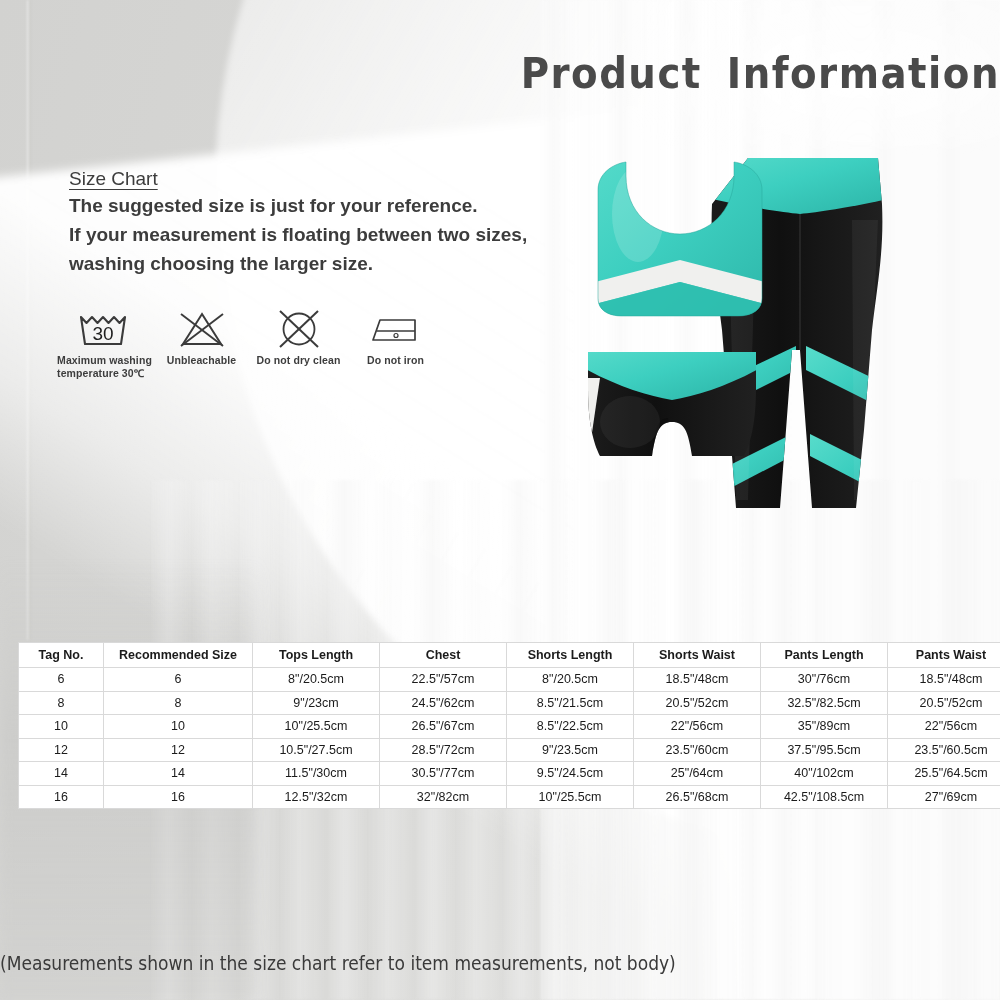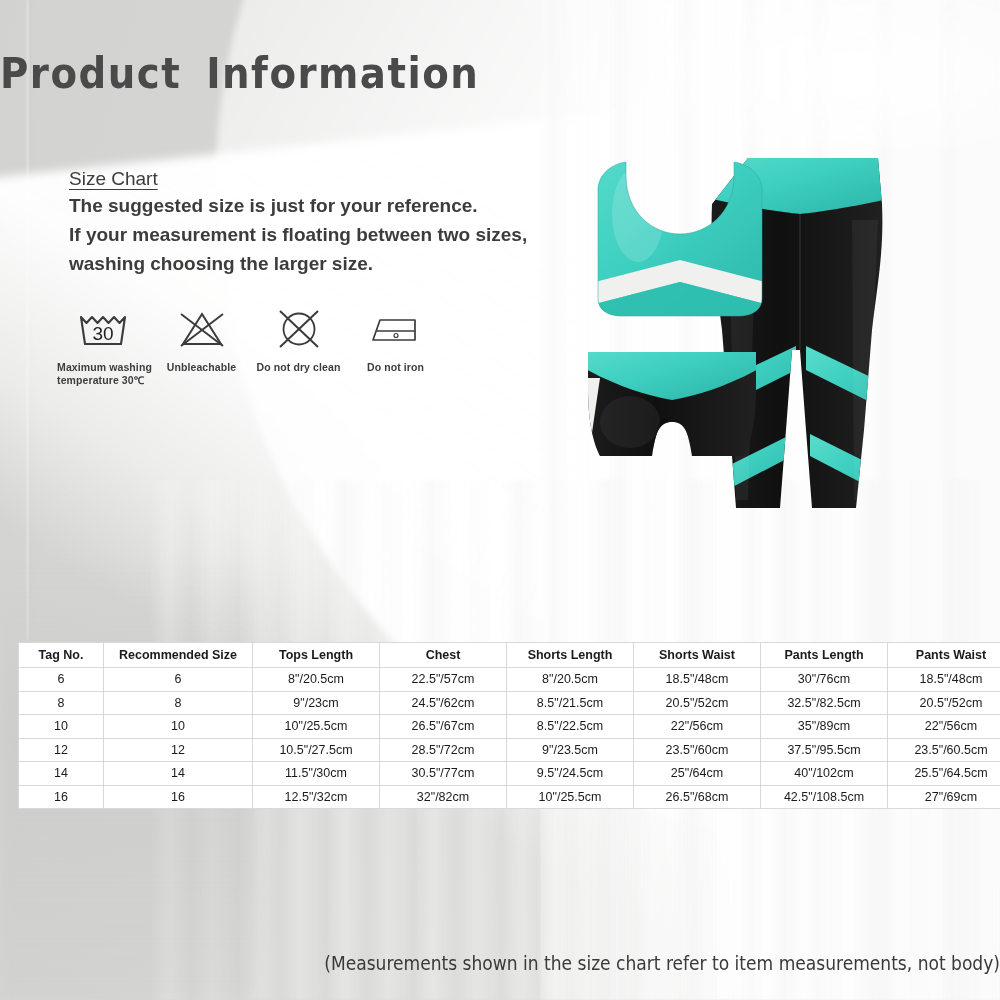--- a/index.html
+++ b/index.html
@@ -115,21 +115,21 @@
   #content {
     position: absolute;
     inset: 0;
   }
 
   #page-title {
     position: absolute;
     top: 48px;
     left: 0;
     width: 1000px;
-    text-align: left;
+    text-align: right;
     font-family: "DejaVu Sans Condensed", "Liberation Sans Narrow", "Liberation Sans", sans-serif;
     font-size: 43px;
     font-weight: bold;
     letter-spacing: 1.5px;
     color: #4a4a4a;
     word-spacing: 10px;
   }
 
   
   #sizechart-block {
@@ -167,21 +167,21 @@
     flex-direction: column;
     align-items: center;
   }
   .care-glyph {
     height: 46px;
     display: flex;
     align-items: flex-end;
     justify-content: center;
   }
   .care-label {
-    margin-top: 11px;
+    margin-top: 4px;
     font-size: 10.5px;
     font-weight: bold;
     color: #3d3d3d;
     text-align: center;
     line-height: 13px;
     letter-spacing: 0.1px;
   }
   .care-label.left-al { text-align: left; }
 
   
@@ -222,21 +222,21 @@
     height: 24px;
   }
   table.size-table td { font-weight: normal; }
 
   
   #footer-note {
     position: absolute;
     left: 0;
     top: 952px;
     width: 1000px;
-    text-align: right;
+    text-align: left;
     font-family: "DejaVu Sans Condensed", "Liberation Sans Narrow", "Liberation Sans", sans-serif;
     font-size: 19px;
     color: #3a3a3a;
   }
 </style>
 </head>
 <body>
 
 <div id="bg-root">
   <div class="bg-base"></div>

